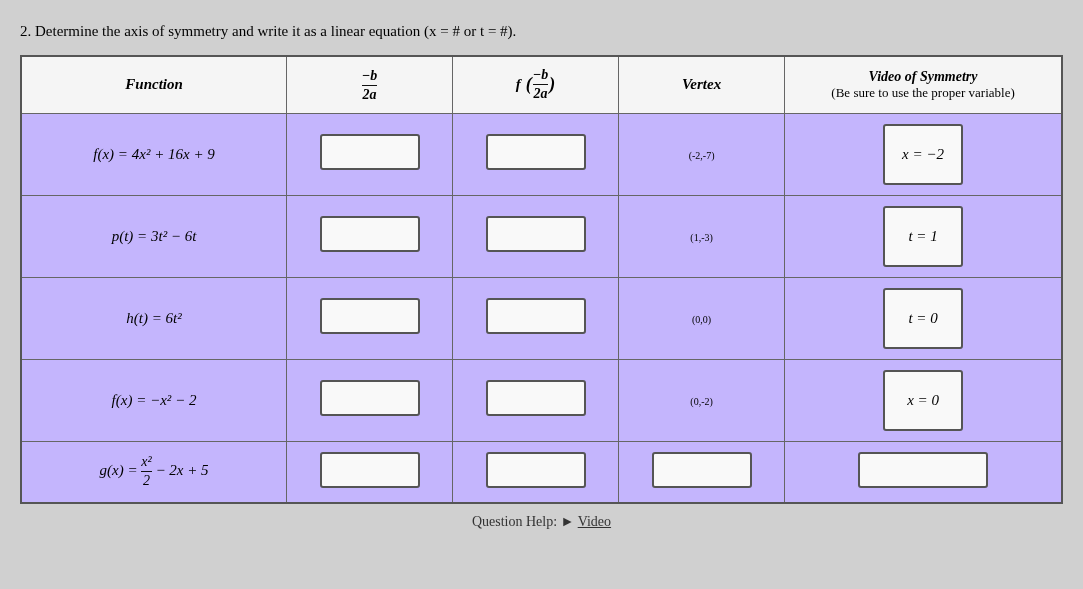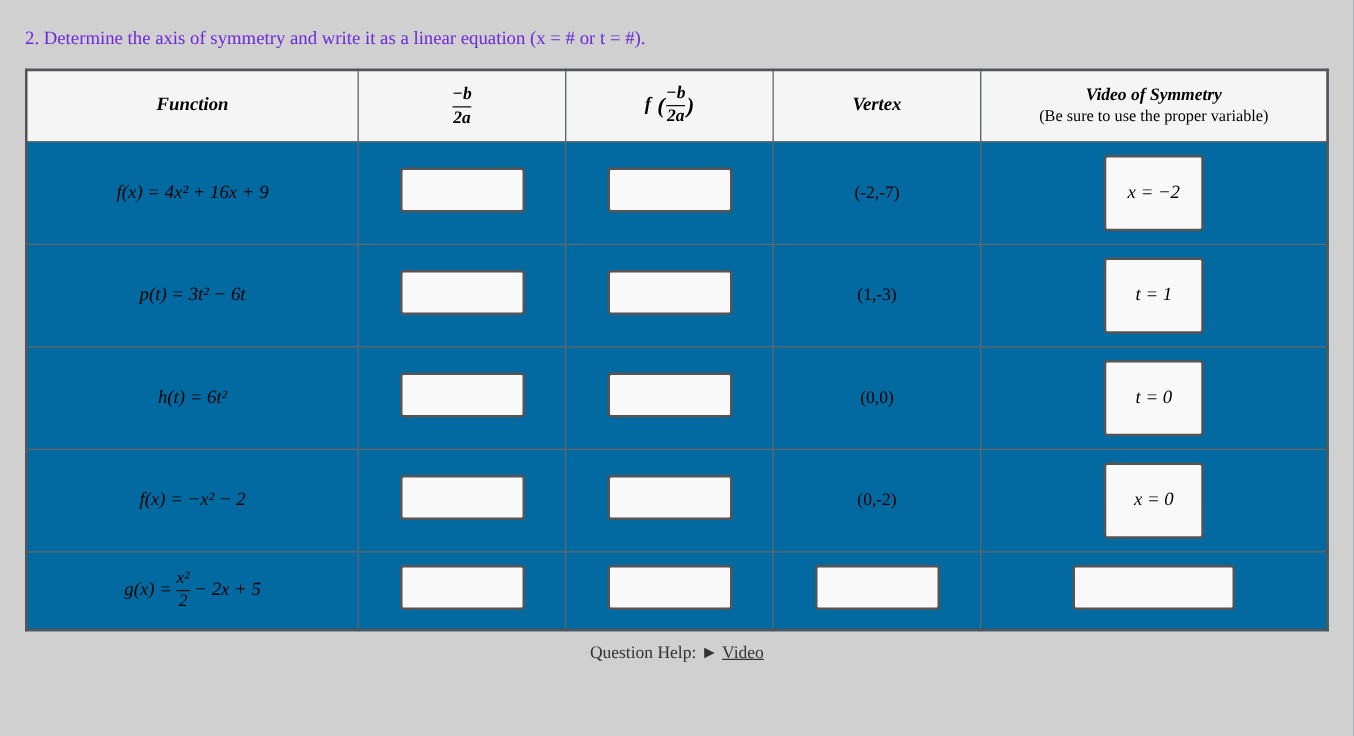--- a/index.html
+++ b/index.html
@@ -7,32 +7,32 @@
     body {
       background: #d0d0d0;
       font-family: Georgia, 'Times New Roman', serif;
       font-size: 15px;
       padding: 20px;
     }
 
     .instructions {
       margin-bottom: 12px;
       font-size: 15px;
-      color: #6d28d9;
+      color: #000000;
       line-height: 1.5;
     }
 
     .instructions p {
       margin-bottom: 4px;
     }
 
     .math-table {
       border-collapse: collapse;
       width: 100%;
-      background: #0369a1;
+      background: #c4b5fd;
       border: 2px solid #555;
     }
 
     .math-table th, .math-table td {
       border: 1px solid #666;
       padding: 10px 12px;
       text-align: center;
       vertical-align: middle;
     }
 
@@ -62,21 +62,21 @@
       background: #f9f9f9;
       padding: 20px 14px;
       display: inline-block;
       border-radius: 3px;
       font-style: italic;
       font-size: 15px;
       min-width: 80px;
     }
 
     .vertex-val {
-      font-size: 14px;
+      font-size: 10px;
       font-style: normal;
     }
 
     .axis-header {
       font-weight: bold;
       font-style: italic;
       font-size: 14px;
       text-align: center;
     }
 

